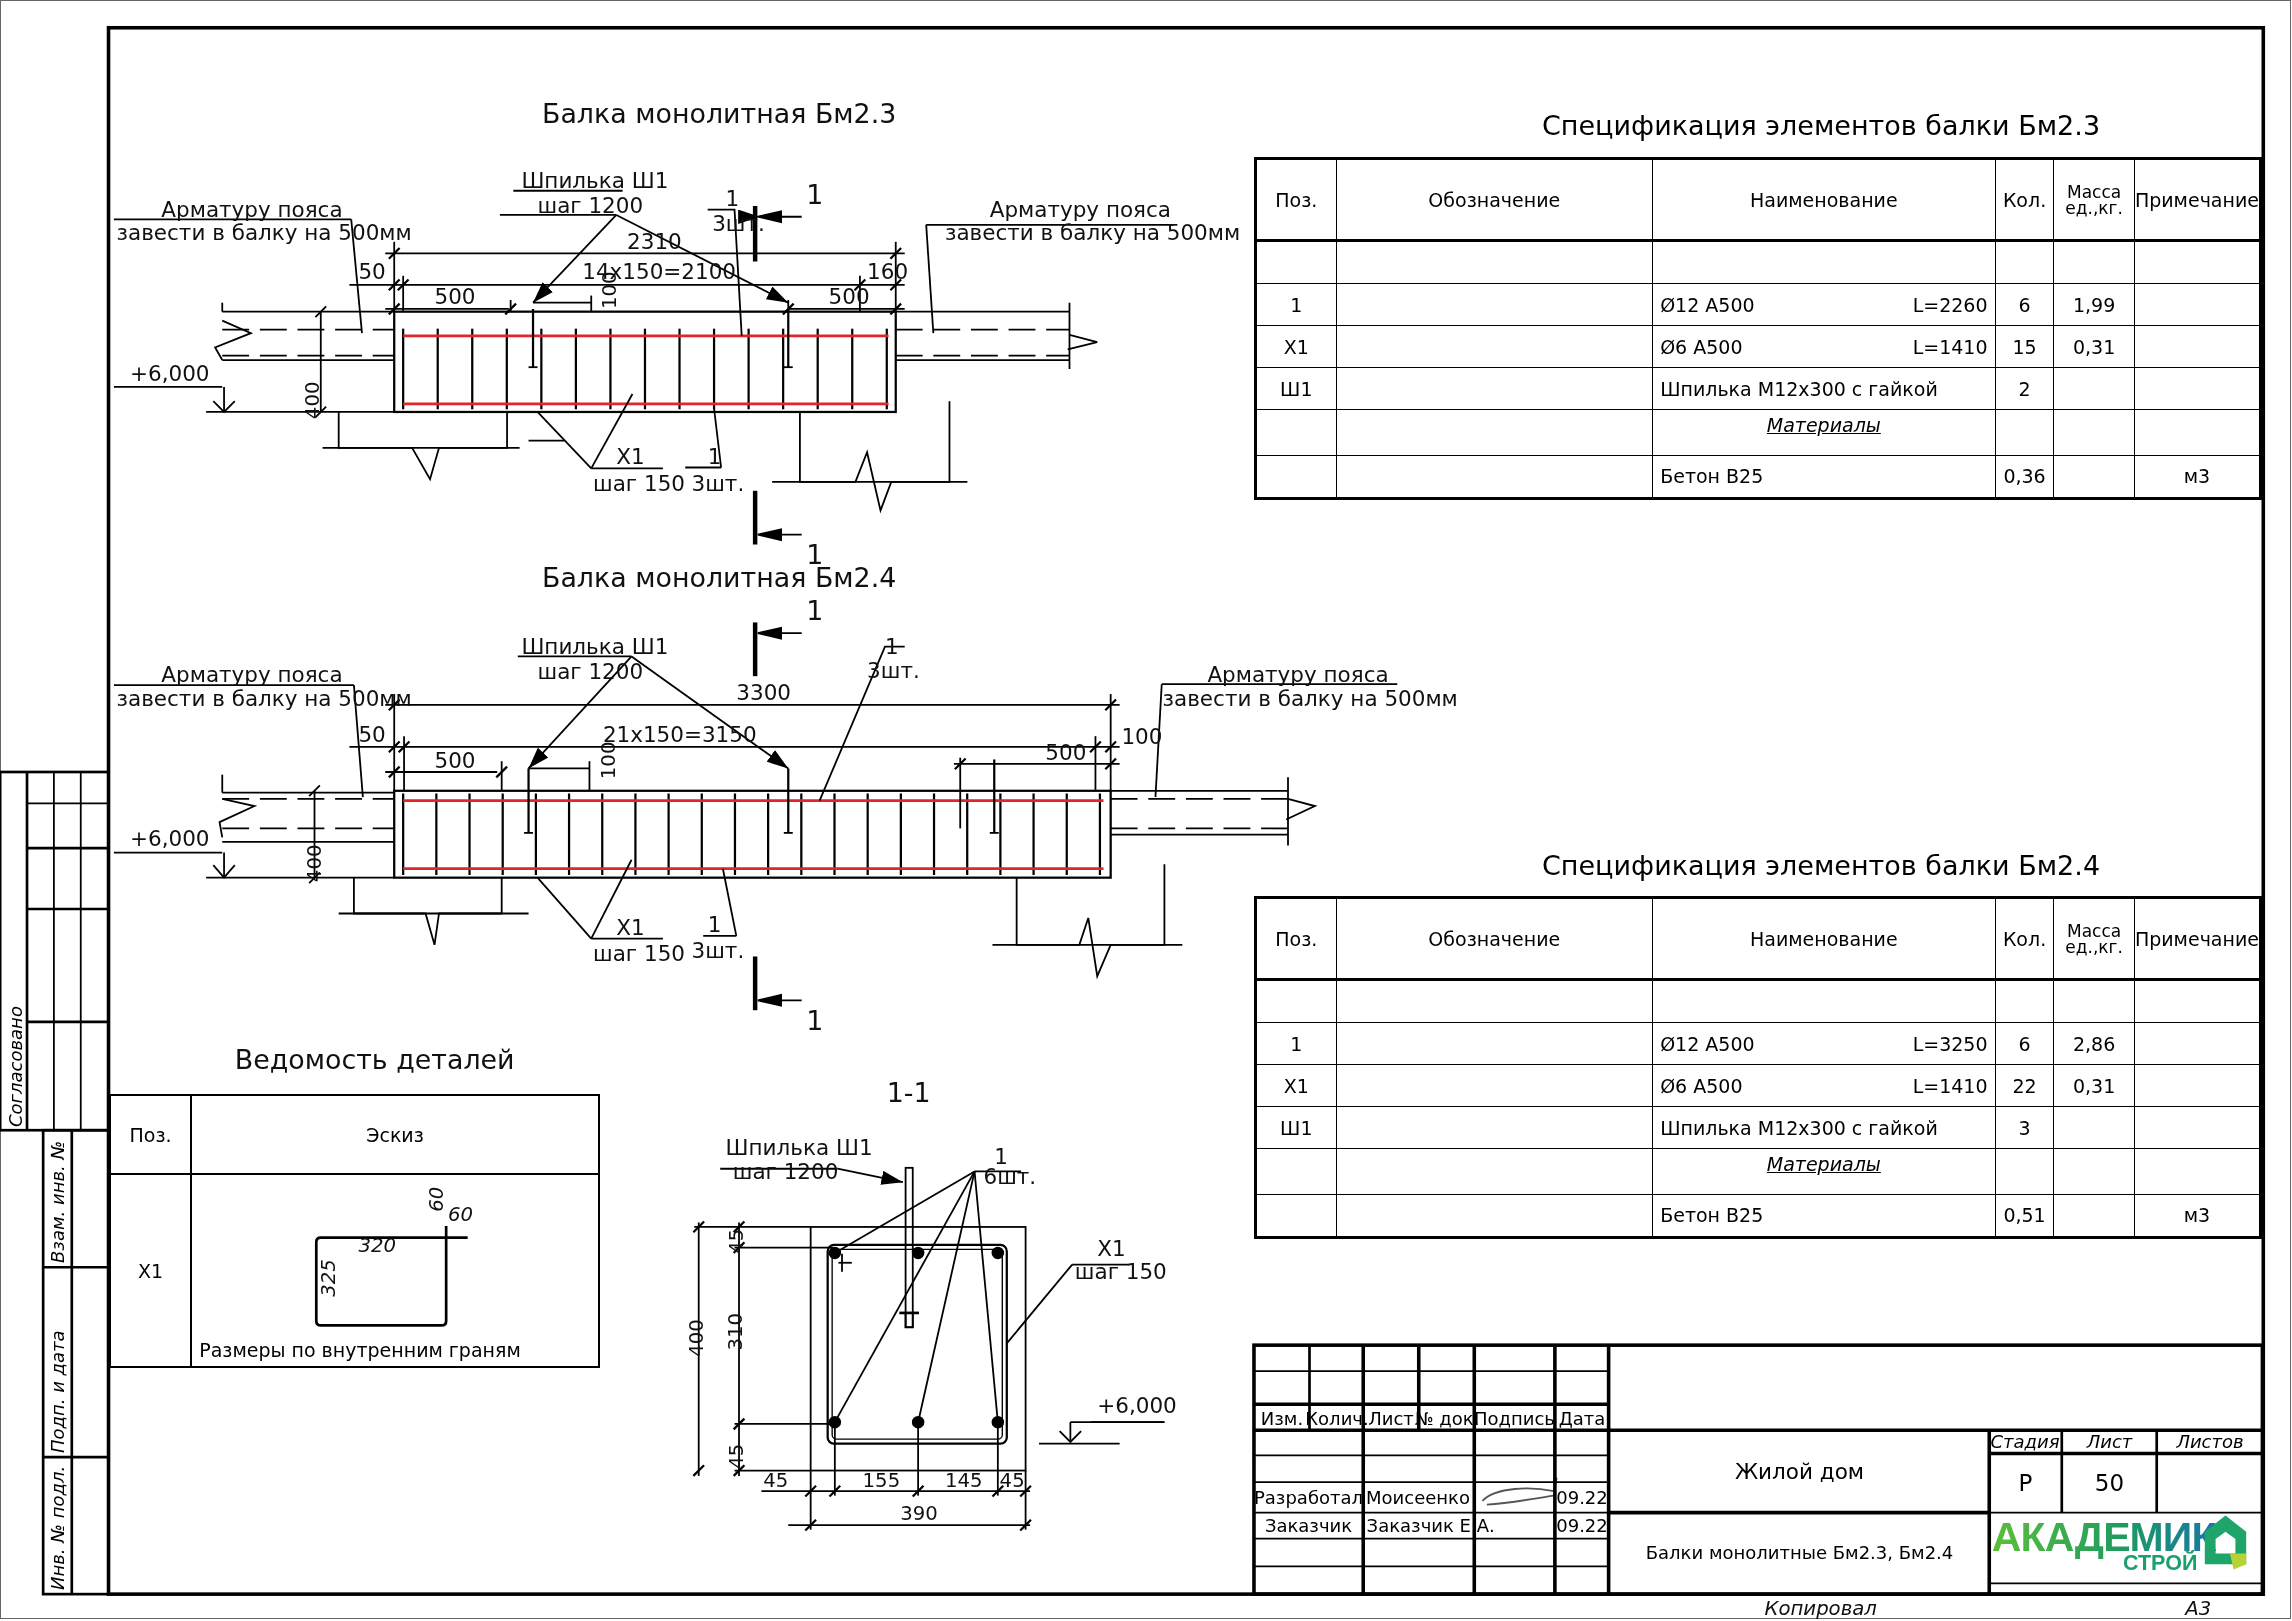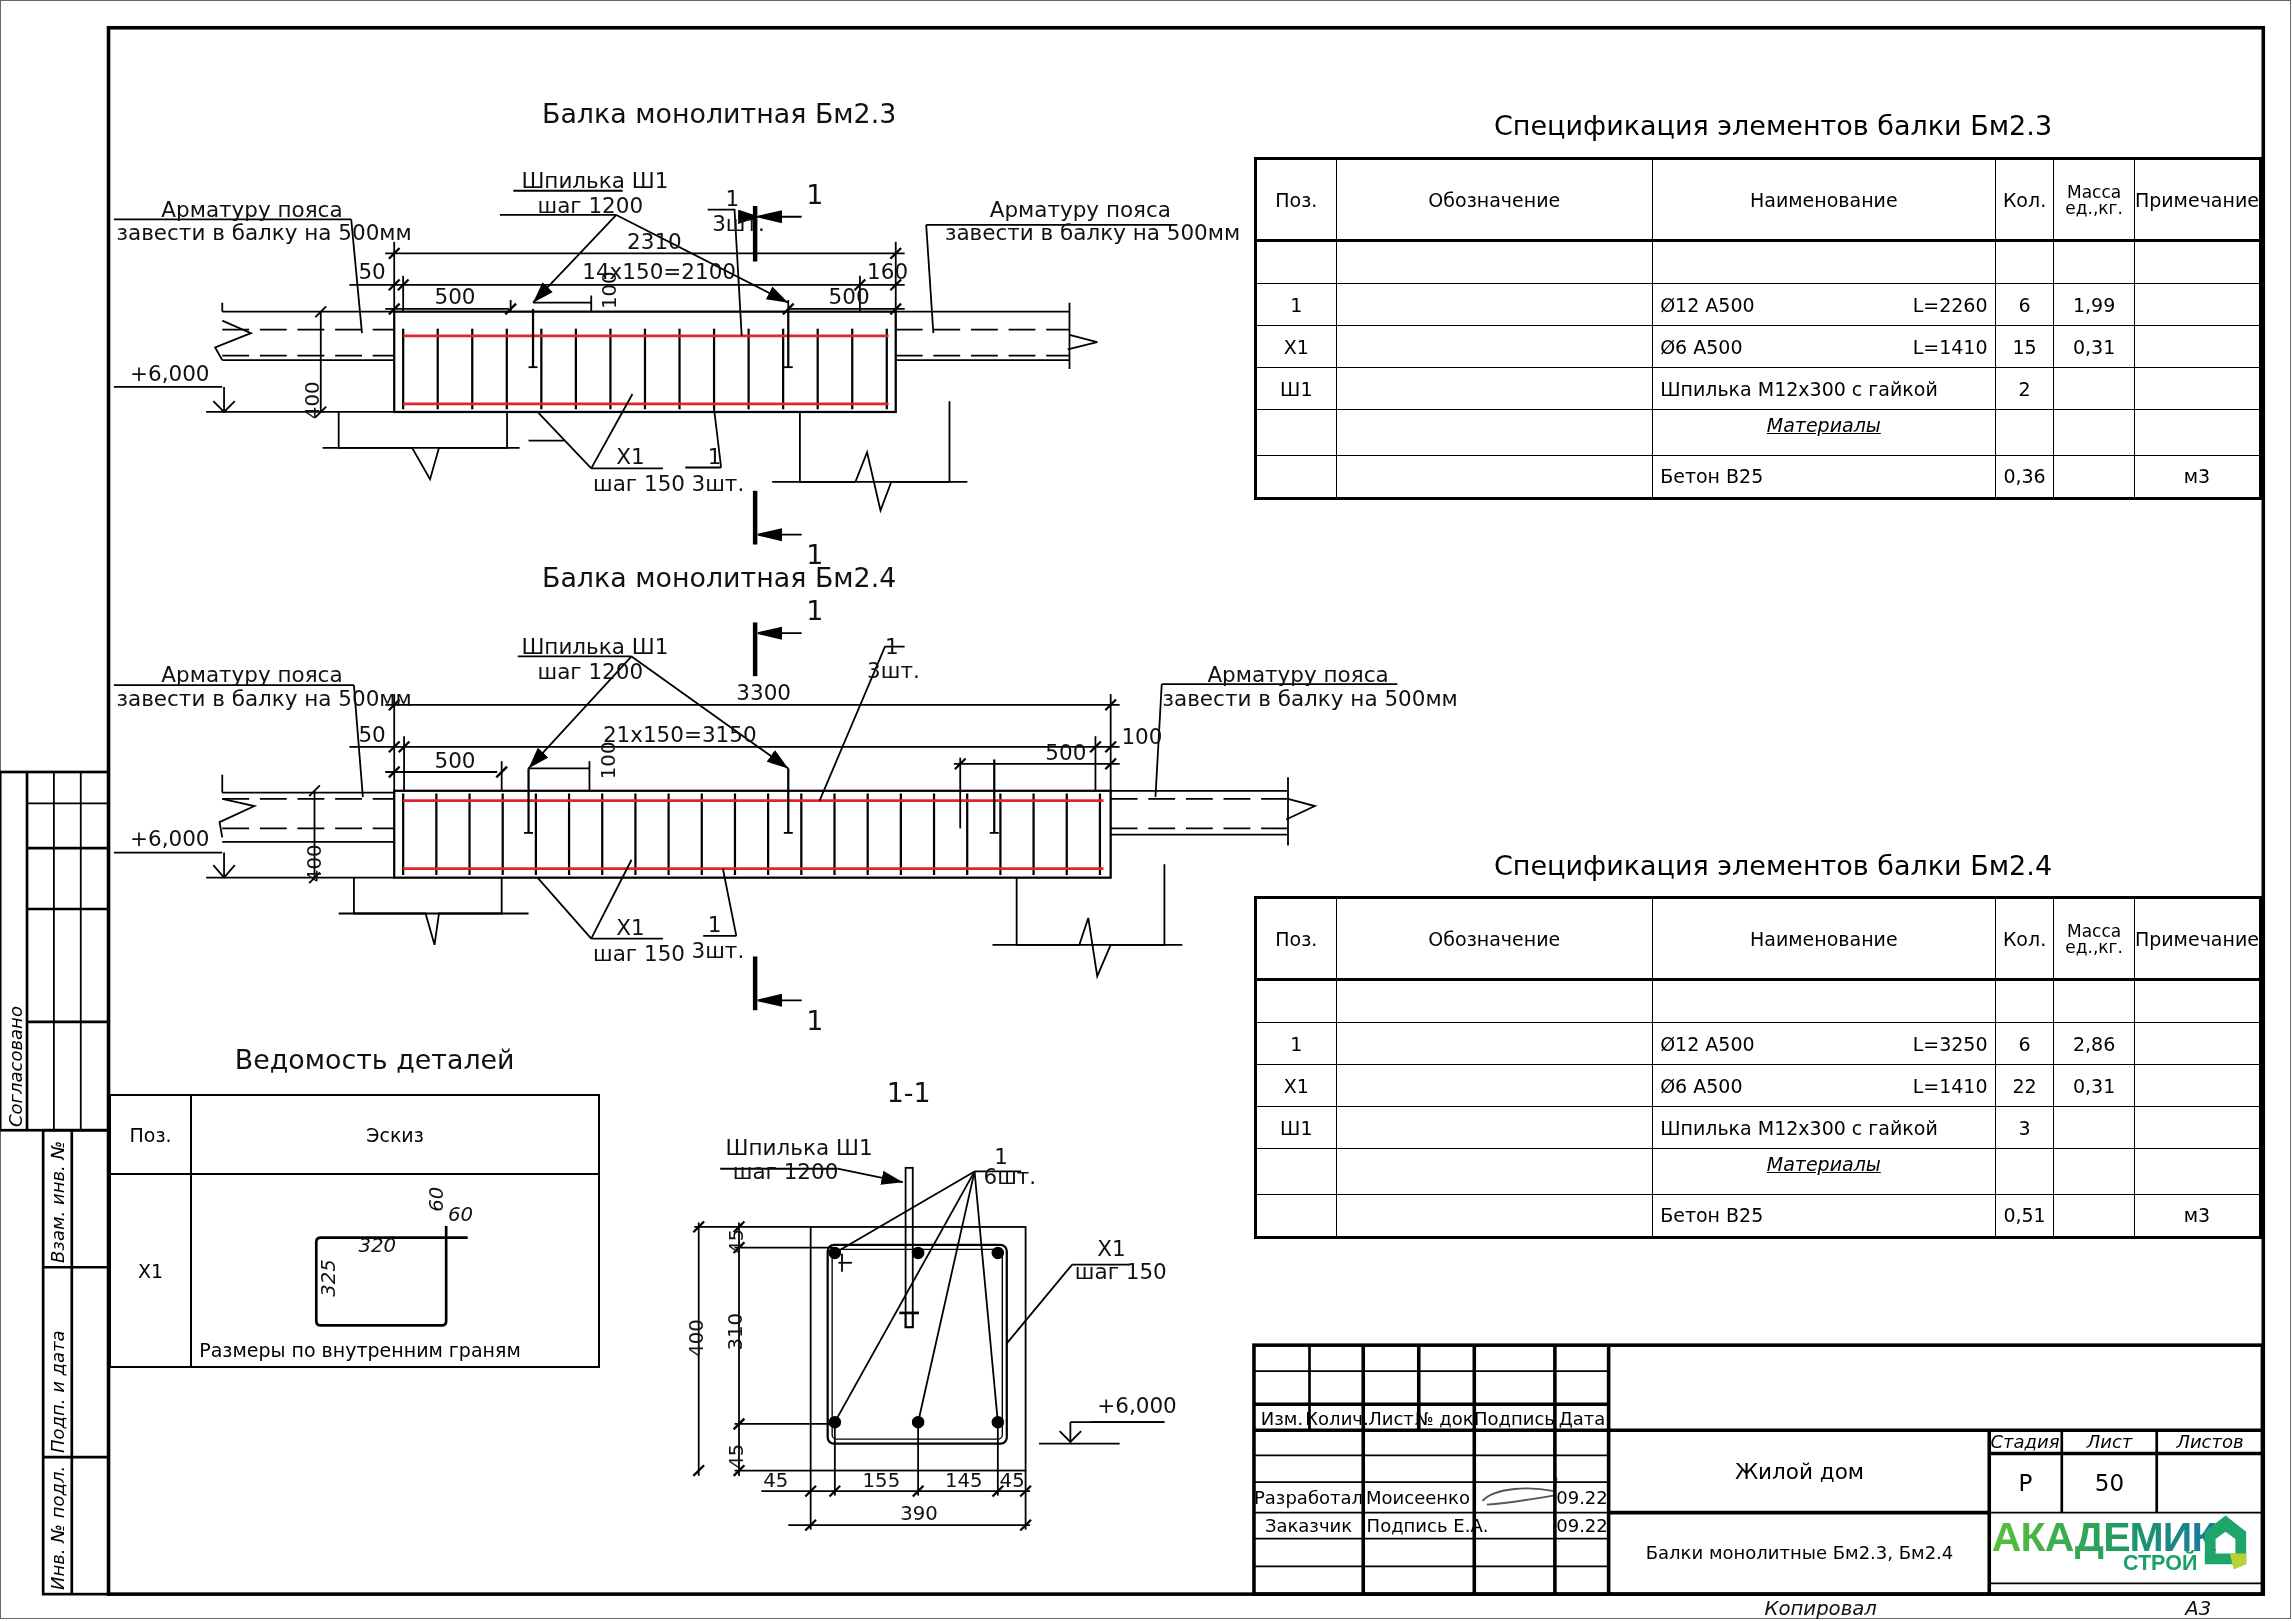--- a/index.html
+++ b/index.html
@@ -11,21 +11,21 @@
   .tbl{position:absolute;border-collapse:collapse;font-family:"DejaVu Sans","Liberation Sans",sans-serif;font-size:19px;}
   .tbl td{border:1.8px solid #000;padding:0 7.2px;height:41px;vertical-align:middle;}
   .tbl tr.hdr td{height:79px;text-align:center;border-bottom:3.6px solid #000;}
   .tbl tr.first td{height:41px;}
   .tbl td.c{text-align:center;}
   .tbl td.name{position:relative;}
   .tbl .lval{position:absolute;right:7.2px;top:50%;transform:translateY(-50%);}
   .tbl .und{text-decoration:underline;display:block;text-align:center;font-style:italic;}
   .tbl .small{font-size:17px;line-height:16px;display:block;}
   .spec-outer{border:3.6px solid #000;}
-  .spec-title{position:absolute;font-family:"DejaVu Sans","Liberation Sans",sans-serif;font-size:27px;}
+  .spec-title{position:absolute;font-family:"DejaVu Sans","Liberation Sans",sans-serif;font-size:27px;margin-left:48px;}
   .stamp{position:absolute;left:1254px;top:1345px;width:1008px;height:249px;}
   .stamp .cell{position:absolute;border:0;font-family:"DejaVu Sans","Liberation Sans",sans-serif;font-size:18px;display:flex;align-items:center;justify-content:center;white-space:nowrap;}
   .side-label{position:absolute;font-family:"DejaVu Sans","Liberation Sans",sans-serif;font-style:italic;font-size:18px;transform:rotate(-90deg);transform-origin:left top;white-space:nowrap;}
   .logo{position:absolute;left:1990px;top:1512px;width:269px;height:63px;}
   .logo .w1{position:absolute;left:1.8px;top:1.8px;font-family:"Liberation Sans",sans-serif;font-weight:bold;font-size:41px;letter-spacing:-0.9px;background:linear-gradient(90deg,#5cbf3a,#1d9a62 60%,#1976a8);-webkit-background-clip:text;background-clip:text;color:transparent;}
   .logo .w2{position:absolute;left:133px;top:39px;font-family:"Liberation Sans",sans-serif;font-weight:bold;font-size:21.5px;color:#18a16a;}
 </style>
 </head>
 <body>
 
@@ -623,21 +623,21 @@
   <div class="cell" style="left:56px;top:59px;width:54px;height:28px;">Колич.</div>
   <div class="cell" style="left:109px;top:59px;width:56px;height:28px;">Лист</div>
   <div class="cell" style="left:165px;top:59px;width:56px;height:28px;">№ док.</div>
   <div class="cell" style="left:220px;top:59px;width:81px;height:28px;">Подпись</div>
   <div class="cell" style="left:301px;top:59px;width:54px;height:28px;">Дата</div>
 
   <div class="cell" style="left:0;top:137px;width:109px;height:30px;">Разработал</div>
   <div class="cell" style="left:109px;top:137px;width:111px;height:30px;justify-content:flex-start;padding-left:3px;">Моисеенко</div>
   <div class="cell" style="left:301px;top:137px;width:54px;height:30px;">09.22</div>
   <div class="cell" style="left:0;top:167px;width:109px;height:26px;">Заказчик</div>
-  <div class="cell" style="left:109px;top:167px;width:111px;height:26px;justify-content:flex-start;padding-left:3.6px;">Подпись Е.А.</div>
+  <div class="cell" style="left:109px;top:167px;width:111px;height:26px;justify-content:flex-start;padding-left:3.6px;">Заказчик Е.А.</div>
   <div class="cell" style="left:301px;top:167px;width:54px;height:26px;">09.22</div>
 
   <div class="cell" style="left:355px;top:85px;width:381px;height:82px;font-size:21.5px;">Жилой дом</div>
   <div class="cell" style="left:355px;top:167px;width:381px;height:81px;">Балки монолитные Бм2.3, Бм2.4</div>
   <div class="cell" style="left:735px;top:85px;width:72px;height:23px;font-style:italic;">Стадия</div>
   <div class="cell" style="left:808px;top:85px;width:95px;height:23px;font-style:italic;">Лист</div>
   <div class="cell" style="left:903px;top:85px;width:106px;height:23px;font-style:italic;">Листов</div>
   <div class="cell" style="left:735px;top:108px;width:73px;height:59px;font-size:23px;">Р</div>
   <div class="cell" style="left:808px;top:108px;width:95px;height:59px;font-size:23px;">50</div>
   <div class="cell" style="left:903px;top:108px;width:106px;height:59px;"></div>

